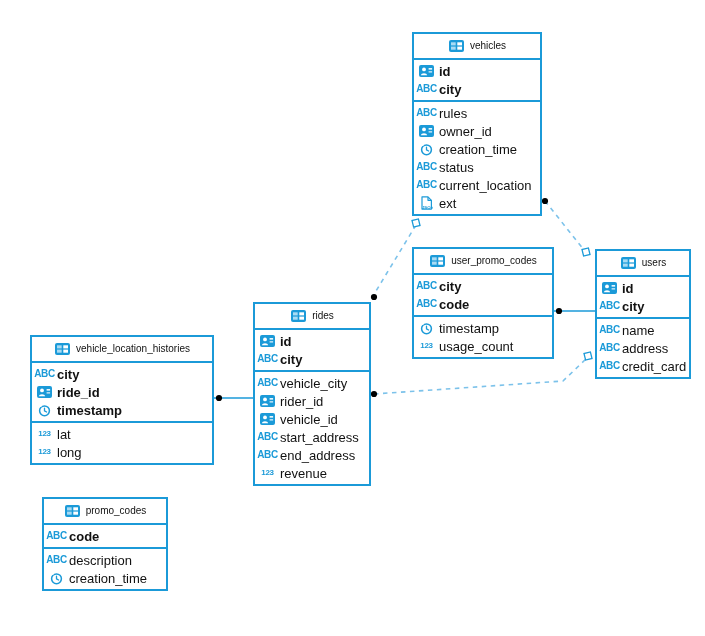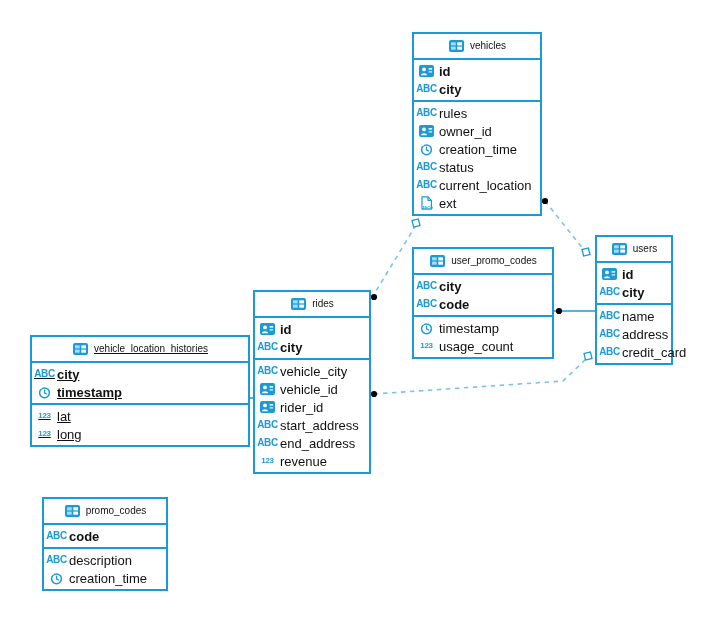--- a/index.html
+++ b/index.html
@@ -189,21 +189,21 @@
             <span class="lbl">timestamp</span>
           </div>
           <div class="row">
             <span class="ficon">
               <span class="ticon" style="font-size:8px">123</span>
             </span>
             <span class="lbl">usage_count</span>
           </div>
         </div>
       </div>
-      <div class="tbox" style="left: 595px; top: 235px; width: 78px;">
+      <div class="tbox" style="left: 595px; top: 249px; width: 96px;">
         <div class="thead">
           <span class="ficon">
             <svg width="15" height="12" viewBox="0 0 15 12">
               <rect width="15" height="12" rx="2" fill="#1b9ad8"></rect>
               <rect x="2" y="2.3" width="4.7" height="3.1" fill="#a8dbf4"></rect>
               <rect x="8.3" y="2.3" width="4.7" height="3.1" fill="#ffffff"></rect>
               <rect x="2" y="6.6" width="4.7" height="3.1" fill="#a8dbf4"></rect>
               <rect x="8.3" y="6.6" width="4.7" height="3.1" fill="#ffffff"></rect>
             </svg>
           </span>
@@ -243,21 +243,21 @@
             <span class="lbl">address</span>
           </div>
           <div class="row">
             <span class="ficon">
               <span class="ticon">ABC</span>
             </span>
             <span class="lbl">credit_card</span>
           </div>
         </div>
       </div>
-      <div class="tbox" style="left: 253px; top: 290px; width: 118px;">
+      <div class="tbox" style="left: 253px; top: 302px; width: 118px;">
         <div class="thead">
           <span class="ficon">
             <svg width="15" height="12" viewBox="0 0 15 12">
               <rect width="15" height="12" rx="2" fill="#1b9ad8"></rect>
               <rect x="2" y="2.3" width="4.7" height="3.1" fill="#a8dbf4"></rect>
               <rect x="8.3" y="2.3" width="4.7" height="3.1" fill="#ffffff"></rect>
               <rect x="2" y="6.6" width="4.7" height="3.1" fill="#a8dbf4"></rect>
               <rect x="8.3" y="6.6" width="4.7" height="3.1" fill="#ffffff"></rect>
             </svg>
           </span>
@@ -293,73 +293,85 @@
           <div class="row">
             <span class="ficon">
               <svg width="15" height="12" viewBox="0 0 15 12">
                 <rect width="15" height="12" rx="2" fill="#1b9ad8"></rect>
                 <circle cx="5" cy="4.4" r="1.9" fill="#fff"></circle>
                 <path d="M1.9 10.3 C1.9 7.5 8.1 7.5 8.1 10.3 Z" fill="#fff"></path>
                 <rect x="9.6" y="3.1" width="3.5" height="1.5" fill="#fff"></rect>
                 <rect x="9.6" y="6.1" width="3.5" height="1.5" fill="#bfe4f7"></rect>
               </svg>
             </span>
+            <span class="lbl">rider_id</span>
+          </div>
+          <div class="row">
+            <span class="ficon">
+              <svg width="15" height="12" viewBox="0 0 15 12">
+                <rect width="15" height="12" rx="2" fill="#1b9ad8"></rect>
+                <circle cx="5" cy="4.4" r="1.9" fill="#fff"></circle>
+                <path d="M1.9 10.3 C1.9 7.5 8.1 7.5 8.1 10.3 Z" fill="#fff"></path>
+                <rect x="9.6" y="3.1" width="3.5" height="1.5" fill="#fff"></rect>
+                <rect x="9.6" y="6.1" width="3.5" height="1.5" fill="#bfe4f7"></rect>
+              </svg>
+            </span>
             <span class="lbl">vehicle_id</span>
           </div>
           <div class="row">
             <span class="ficon">
-              <svg width="15" height="12" viewBox="0 0 15 12">
-                <rect width="15" height="12" rx="2" fill="#1b9ad8"></rect>
-                <circle cx="5" cy="4.4" r="1.9" fill="#fff"></circle>
-                <path d="M1.9 10.3 C1.9 7.5 8.1 7.5 8.1 10.3 Z" fill="#fff"></path>
-                <rect x="9.6" y="3.1" width="3.5" height="1.5" fill="#fff"></rect>
-                <rect x="9.6" y="6.1" width="3.5" height="1.5" fill="#bfe4f7"></rect>
-              </svg>
-            </span>
-            <span class="lbl">rider_id</span>
-          </div>
-          <div class="row">
-            <span class="ficon">
               <span class="ticon">ABC</span>
             </span>
             <span class="lbl">start_address</span>
           </div>
           <div class="row">
             <span class="ficon">
               <span class="ticon">ABC</span>
             </span>
             <span class="lbl">end_address</span>
           </div>
           <div class="row">
             <span class="ficon">
               <span class="ticon" style="font-size:8px">123</span>
             </span>
             <span class="lbl">revenue</span>
           </div>
         </div>
       </div>
-      <div class="tbox" style="left: 30px; top: 335px; width: 220px; text-decoration: underline;">
+      <div class="tbox" style="left: 30px; top: 335px; width: 184px;">
         <div class="thead">
           <span class="ficon">
             <svg width="15" height="12" viewBox="0 0 15 12">
               <rect width="15" height="12" rx="2" fill="#1b9ad8"></rect>
               <rect x="2" y="2.3" width="4.7" height="3.1" fill="#a8dbf4"></rect>
               <rect x="8.3" y="2.3" width="4.7" height="3.1" fill="#ffffff"></rect>
               <rect x="2" y="6.6" width="4.7" height="3.1" fill="#a8dbf4"></rect>
               <rect x="8.3" y="6.6" width="4.7" height="3.1" fill="#ffffff"></rect>
             </svg>
           </span>
           <span class="ttitle">vehicle_location_histories</span>
         </div>
         <div class="sect pk">
           <div class="row">
             <span class="ficon">
               <span class="ticon">ABC</span>
             </span>
             <span class="lbl">city</span>
+          </div>
+          <div class="row">
+            <span class="ficon">
+              <svg width="15" height="12" viewBox="0 0 15 12">
+                <rect width="15" height="12" rx="2" fill="#1b9ad8"></rect>
+                <circle cx="5" cy="4.4" r="1.9" fill="#fff"></circle>
+                <path d="M1.9 10.3 C1.9 7.5 8.1 7.5 8.1 10.3 Z" fill="#fff"></path>
+                <rect x="9.6" y="3.1" width="3.5" height="1.5" fill="#fff"></rect>
+                <rect x="9.6" y="6.1" width="3.5" height="1.5" fill="#bfe4f7"></rect>
+              </svg>
+            </span>
+            <span class="lbl">ride_id</span>
           </div>
           <div class="row">
             <span class="ficon">
               <svg width="13" height="13" viewBox="0 0 13 13">
                 <circle cx="6.5" cy="6.8" r="4.9" fill="none" stroke="#1b9ad8" stroke-width="1.5"></circle>
                 <path d="M6.5 4.2 L6.5 6.9 L8.6 8" fill="none" stroke="#1b9ad8" stroke-width="1.3" stroke-linecap="round" stroke-linejoin="round"></path>
                 <path d="M1.2 2.6 L3.2 0.9 L3.6 3.2 Z" fill="#fff"></path>
               </svg>
             </span>
             <span class="lbl">timestamp</span>

